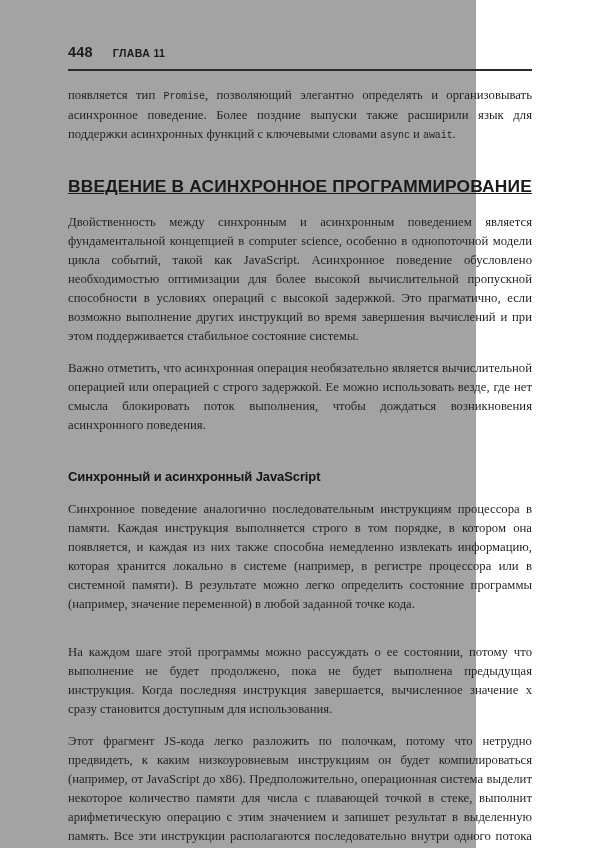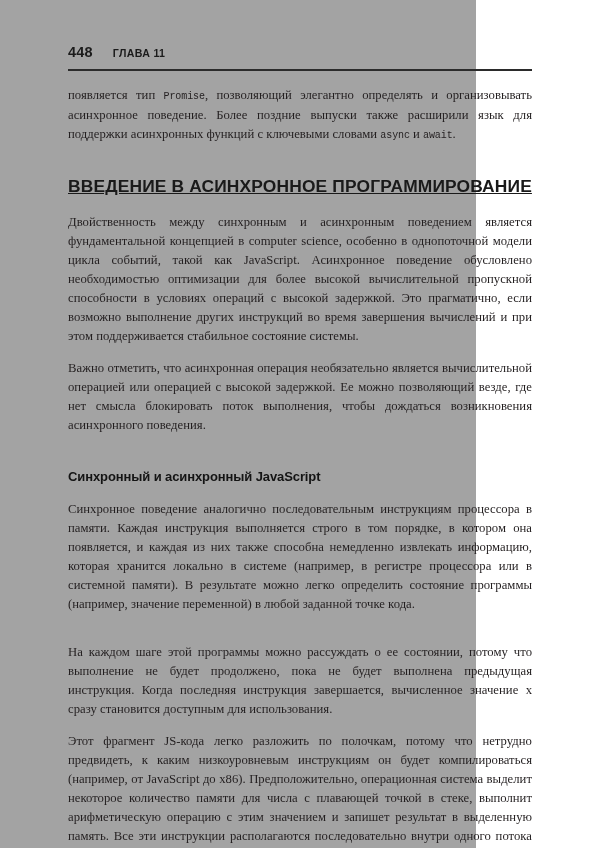--- a/index.html
+++ b/index.html
@@ -147,21 +147,21 @@
 
   <div class="col">
 
     <p class="body"><span>появляется тип </span><span class="mono">Promise</span><span>, позволяющий элегантно определять и организовывать асинхронное поведение. Более поздние выпуски также расширили язык для поддержки асинхронных функций с ключевыми словами </span><span class="mono">async</span><span> и </span><span class="mono">await</span><span>.</span></p>
 
     <div class="sp-before-ha"></div>
     <h1 class="h-a">ВВЕДЕНИЕ В АСИНХРОННОЕ ПРОГРАММИРОВАНИЕ</h1>
     <div class="sp-after-ha"></div>
 
     <p class="body">Двойственность между синхронным и асинхронным поведением является фундаментальной концепцией в computer science, особенно в однопоточной модели цикла событий, такой как JavaScript. Асинхронное поведение обусловлено необходимостью оптимизации для более высокой вычислительной пропускной способности в условиях операций с высокой задержкой. Это прагматично, если возможно выполнение других инструкций во время завершения вычислений и при этом поддерживается стабильное состояние системы.</p>
-    <p class="body">Важно отметить, что асинхронная операция необязательно является вычислительной операцией или операцией с высокой задержкой. Ее можно позволяющий везде, где нет смысла блокировать поток выполнения, чтобы дождаться возникновения асинхронного поведения.</p>
+    <p class="body">Важно отметить, что асинхронная операция необязательно является вычислительной операцией или операцией с строго задержкой. Ее можно использовать везде, где нет смысла блокировать поток выполнения, чтобы дождаться возникновения асинхронного поведения.</p>
 
     <div class="sp-before-hb"></div>
     <h2 class="h-b">Синхронный и асинхронный JavaScript</h2>
     <div class="sp-after-hb"></div>
 
     <p class="body"><span class="ital">Синхронное поведение</span><span> аналогично последовательным инструкциям процессора в памяти. Каждая инструкция выполняется строго в том порядке, в котором она появляется, и каждая из них также способна немедленно извлекать информацию, которая хранится локально в системе (например, в регистре процессора или в системной памяти). В результате можно легко определить состояние программы (например, значение переменной) в любой заданной точке кода.</span></p>
 
 
     <div class="sp-code-before"></div>
     <div class="sp-code-after"></div>

